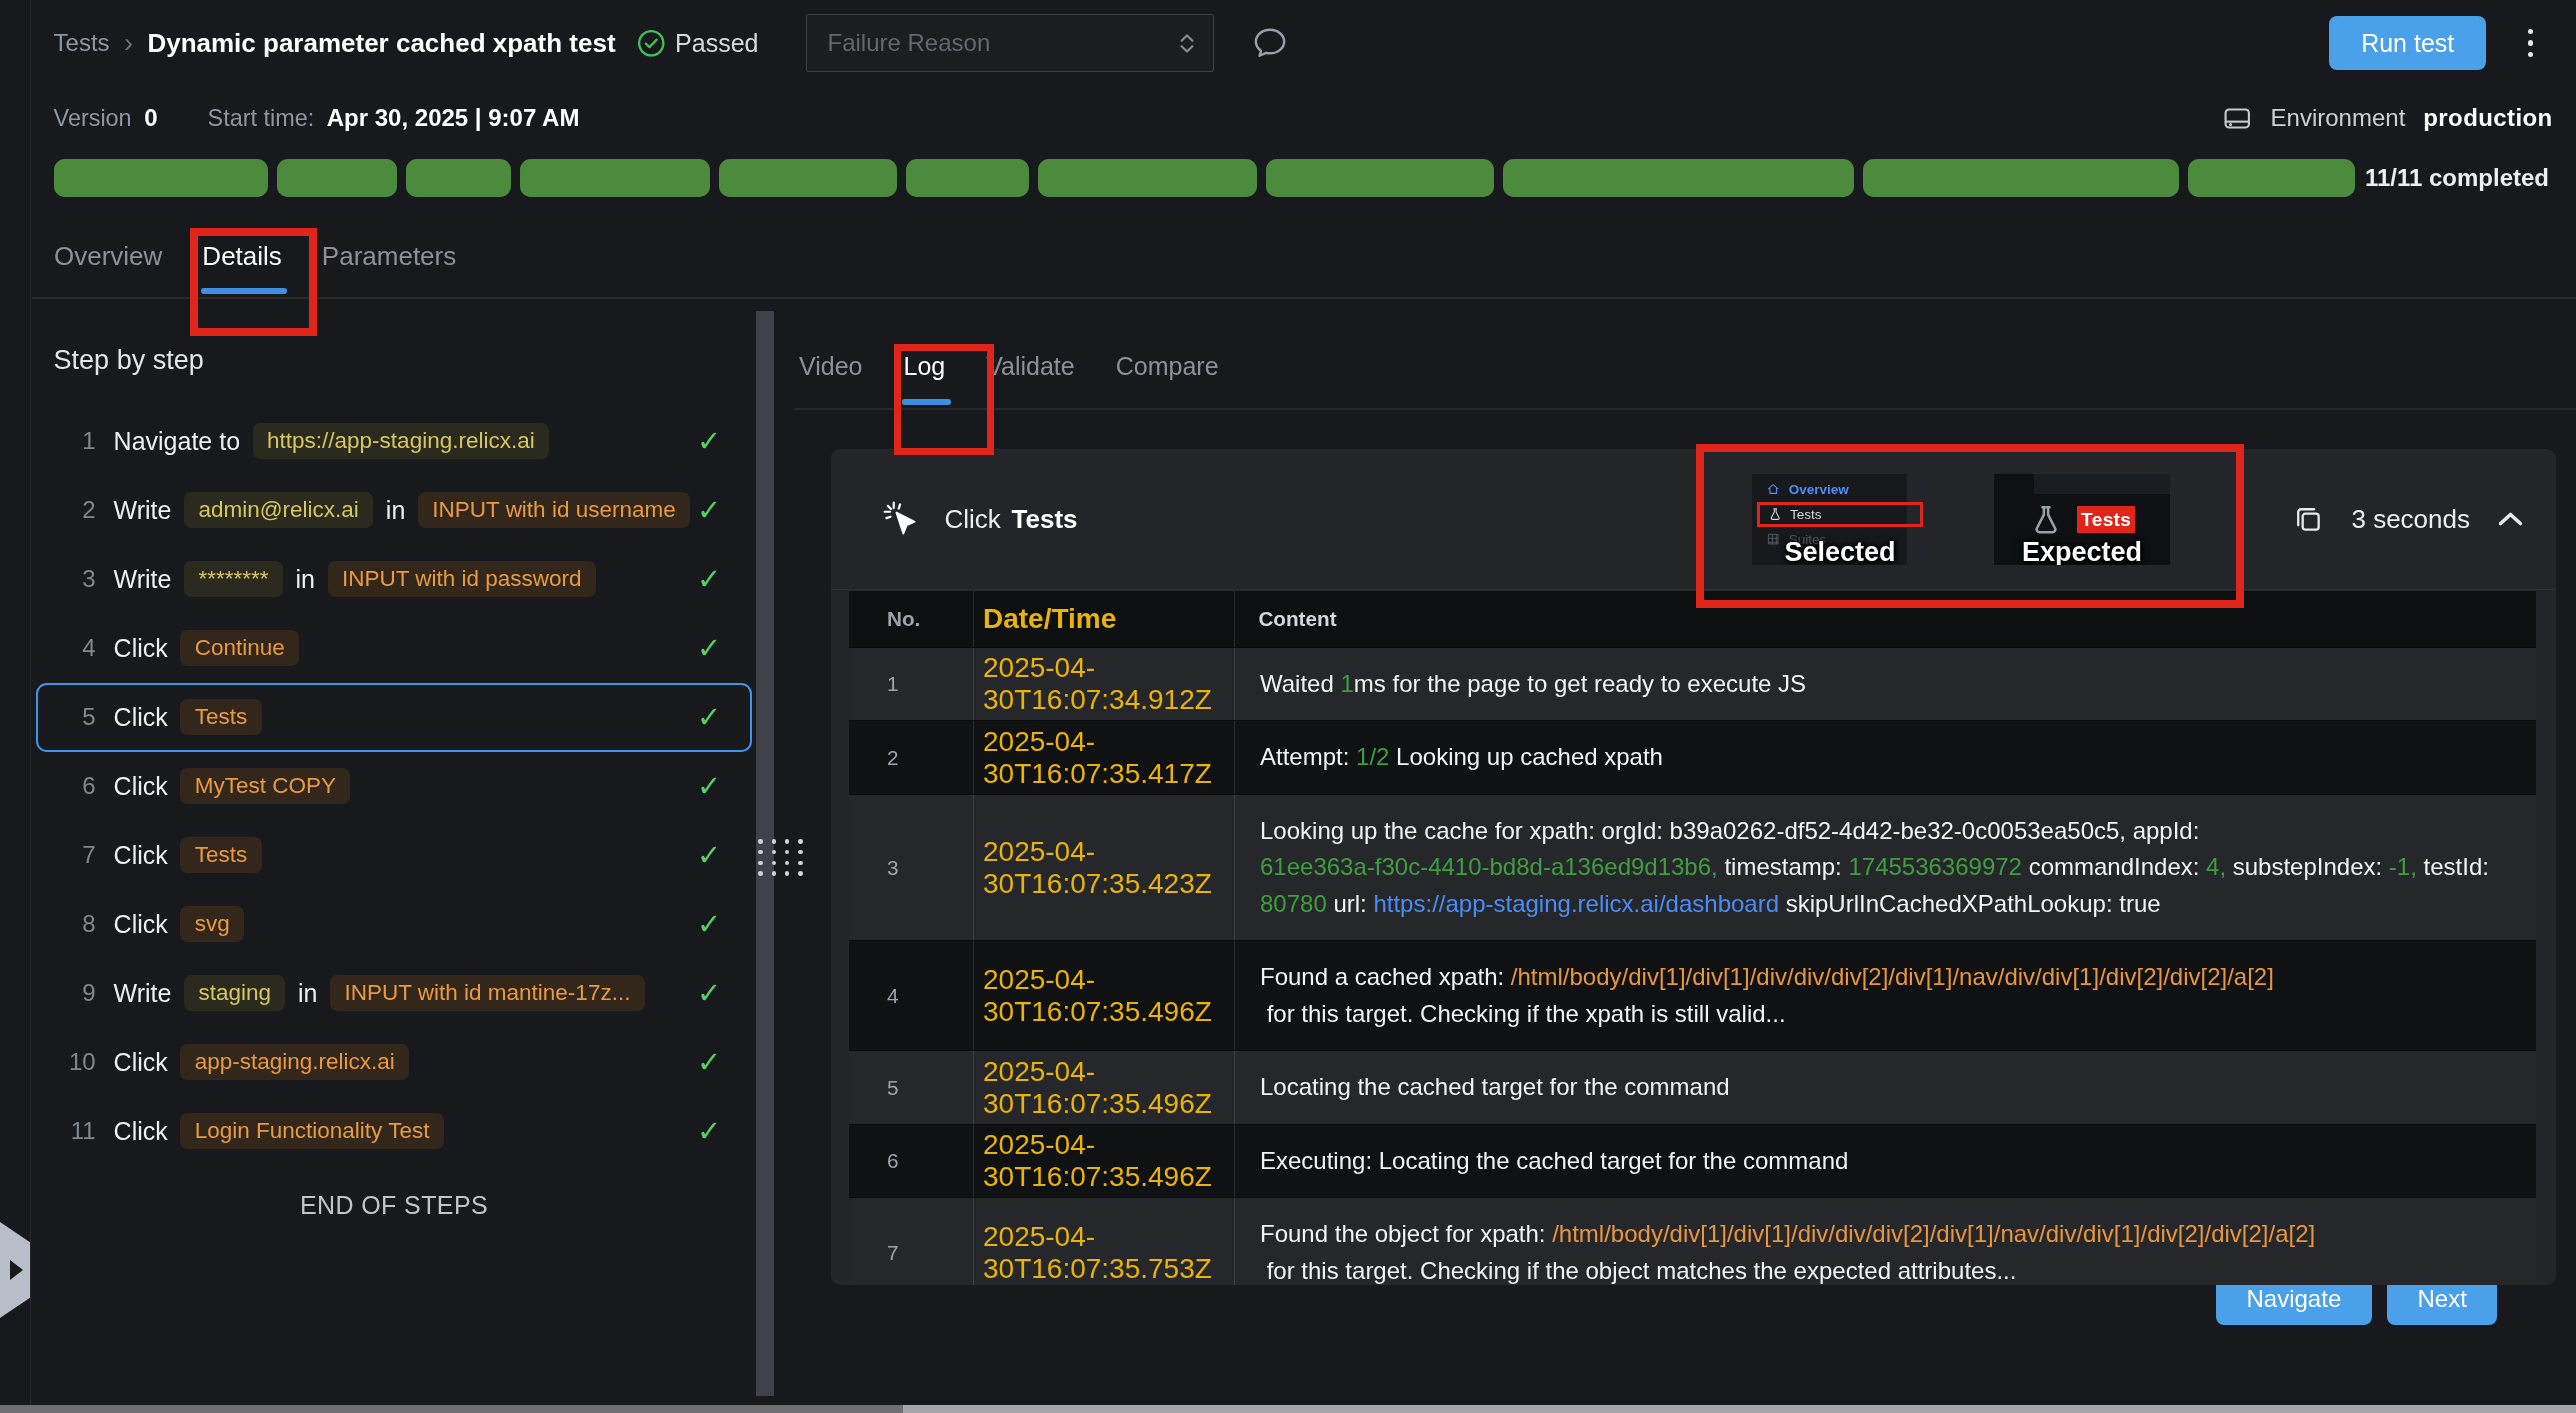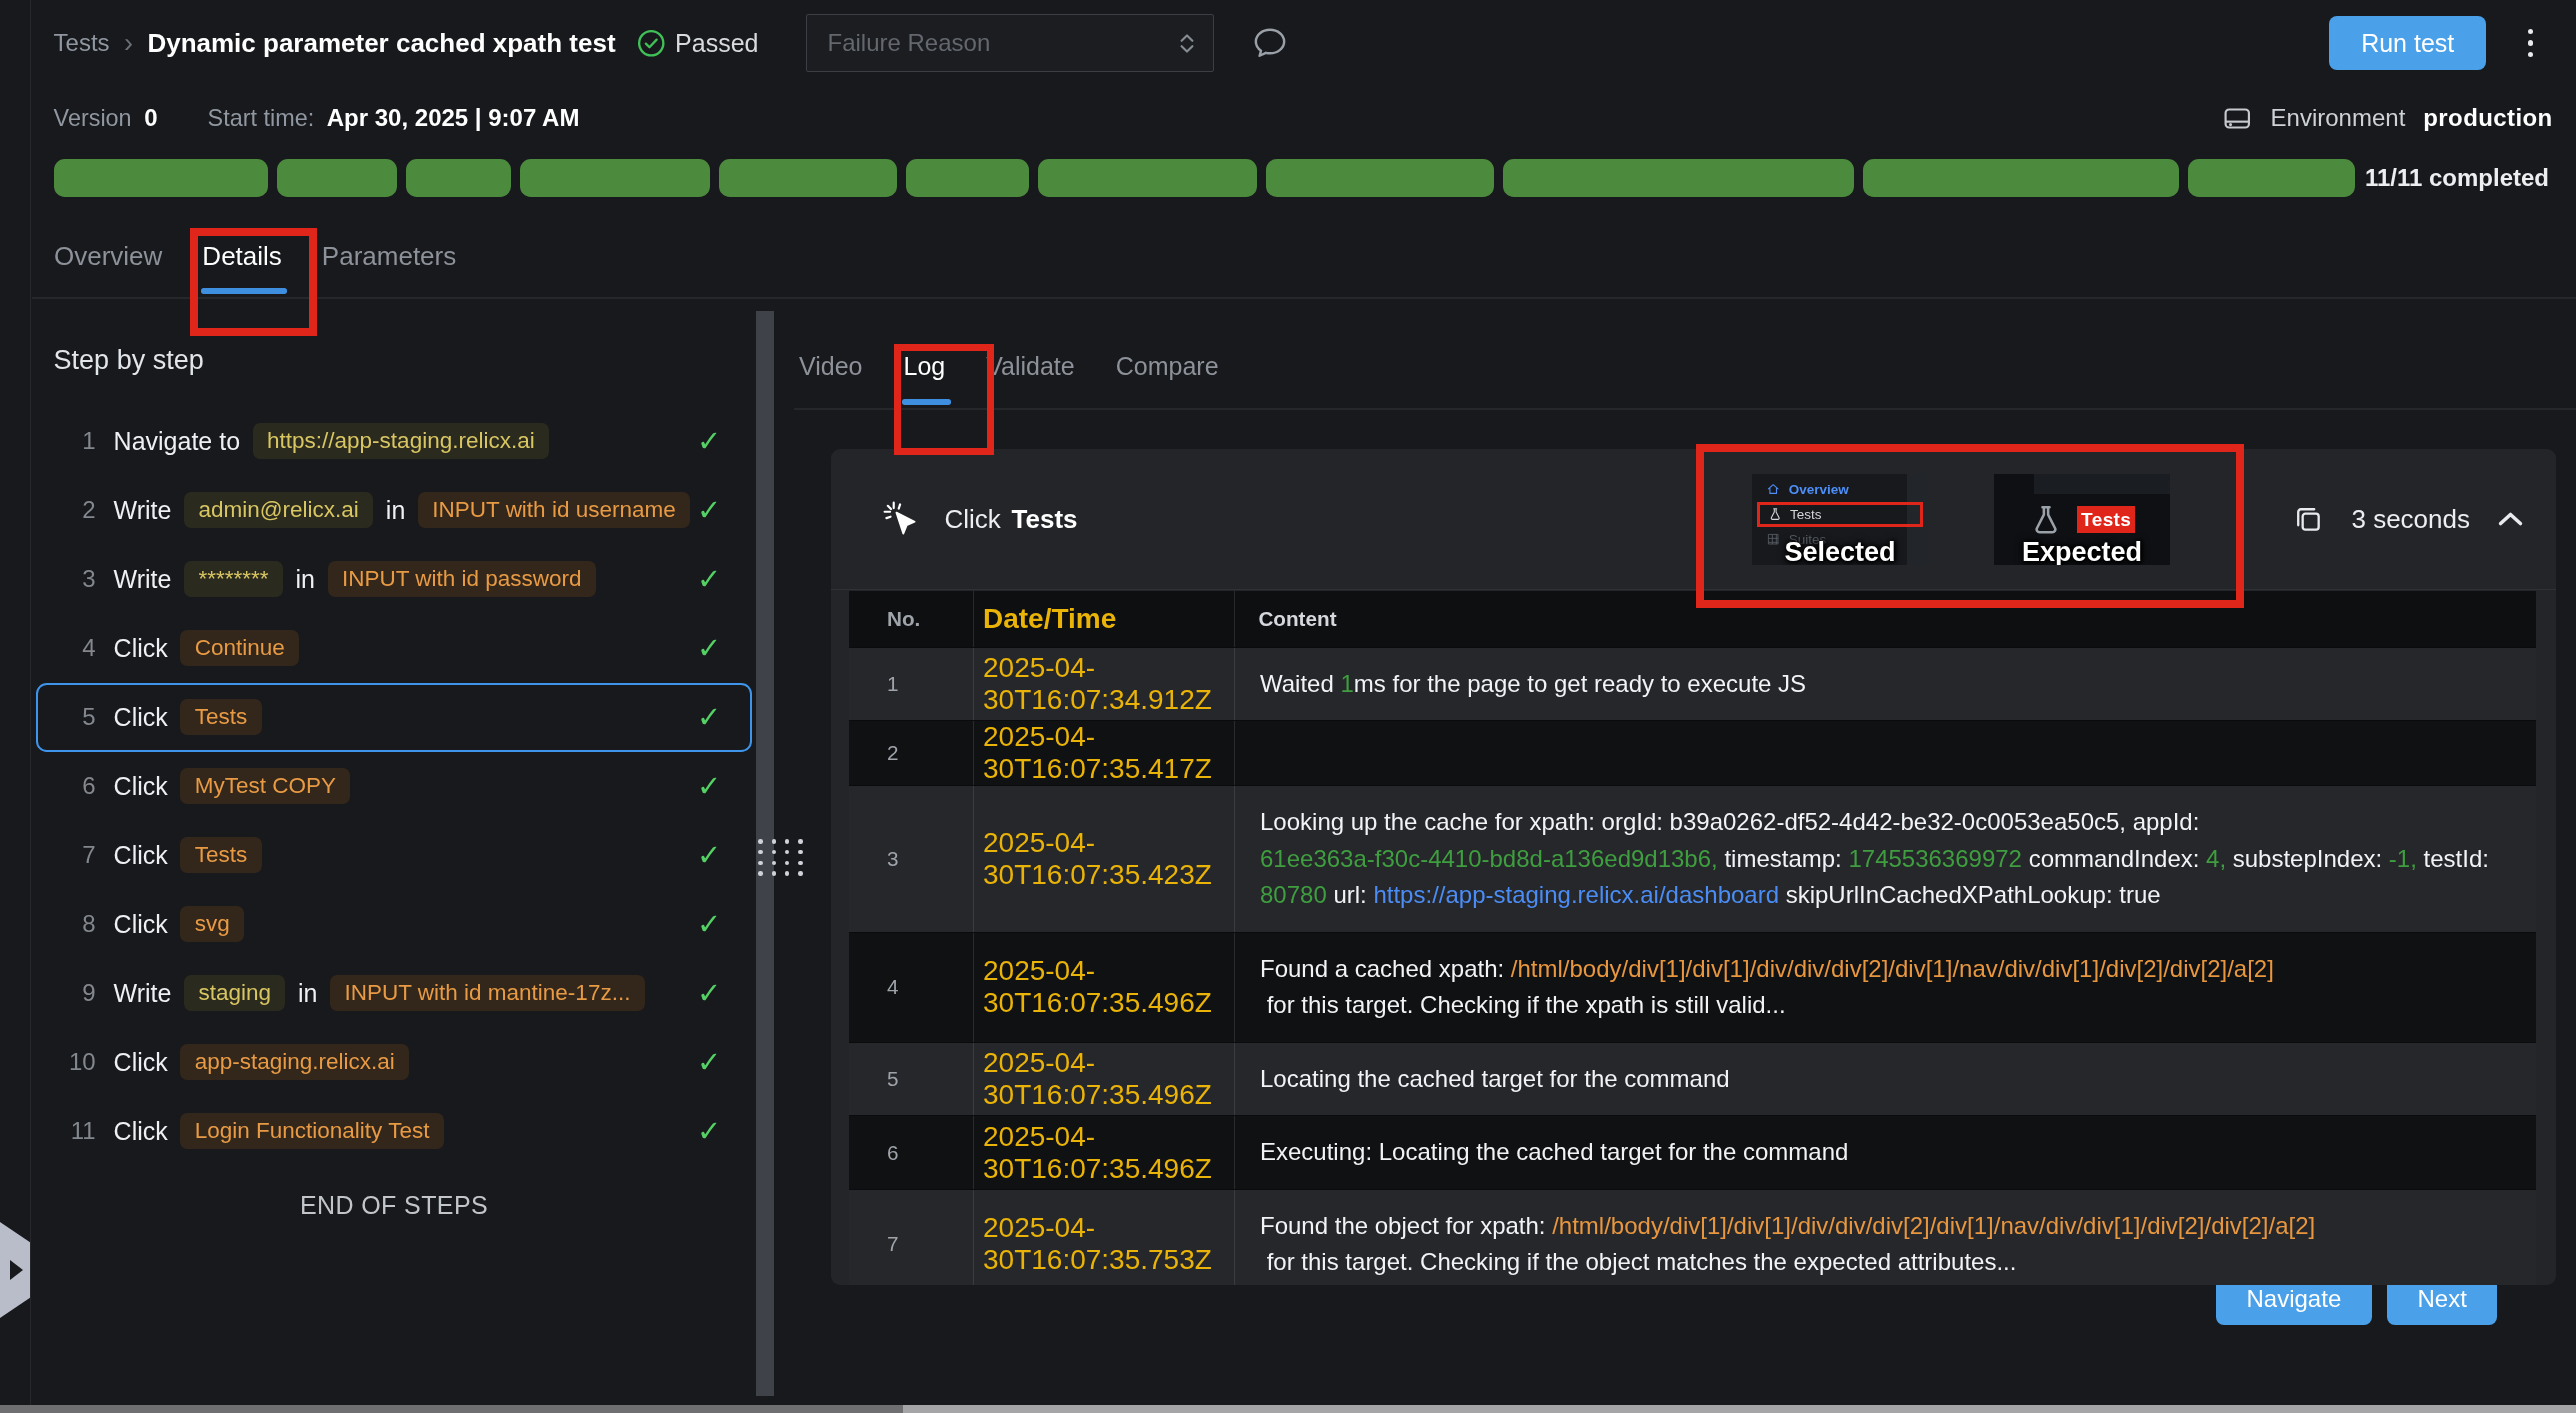--- a/index.html
+++ b/index.html
@@ -338,20 +338,25 @@
           <div class="c-time">2025-04-30T16:07:34.912Z</div>
           <div class="c-content">
             <span>Waited </span>
             <span class="t-green">1</span>
             <span>ms for the page to get ready to execute JS</span>
           </div>
         </div>
         <div class="lrow dark">
           <div class="c-no">2</div>
           <div class="c-time">2025-04-30T16:07:35.417Z</div>
+          <div class="c-content">
+            <span>Attempt: </span>
+            <span class="t-green">1/2</span>
+            <span> Looking up cached xpath</span>
+          </div>
         </div>
         <div class="lrow light">
           <div class="c-no">3</div>
           <div class="c-time">2025-04-30T16:07:35.423Z</div>
           <div class="c-content">
             <span>Looking up the cache for xpath: orgId: b39a0262-df52-4d42-be32-0c0053ea50c5, appId: </span>
             <span class="t-green">61ee363a-f30c-4410-bd8d-a136ed9d13b6,</span>
             <span> timestamp: </span>
             <span class="t-green">1745536369972</span>
             <span> commandIndex: </span>

